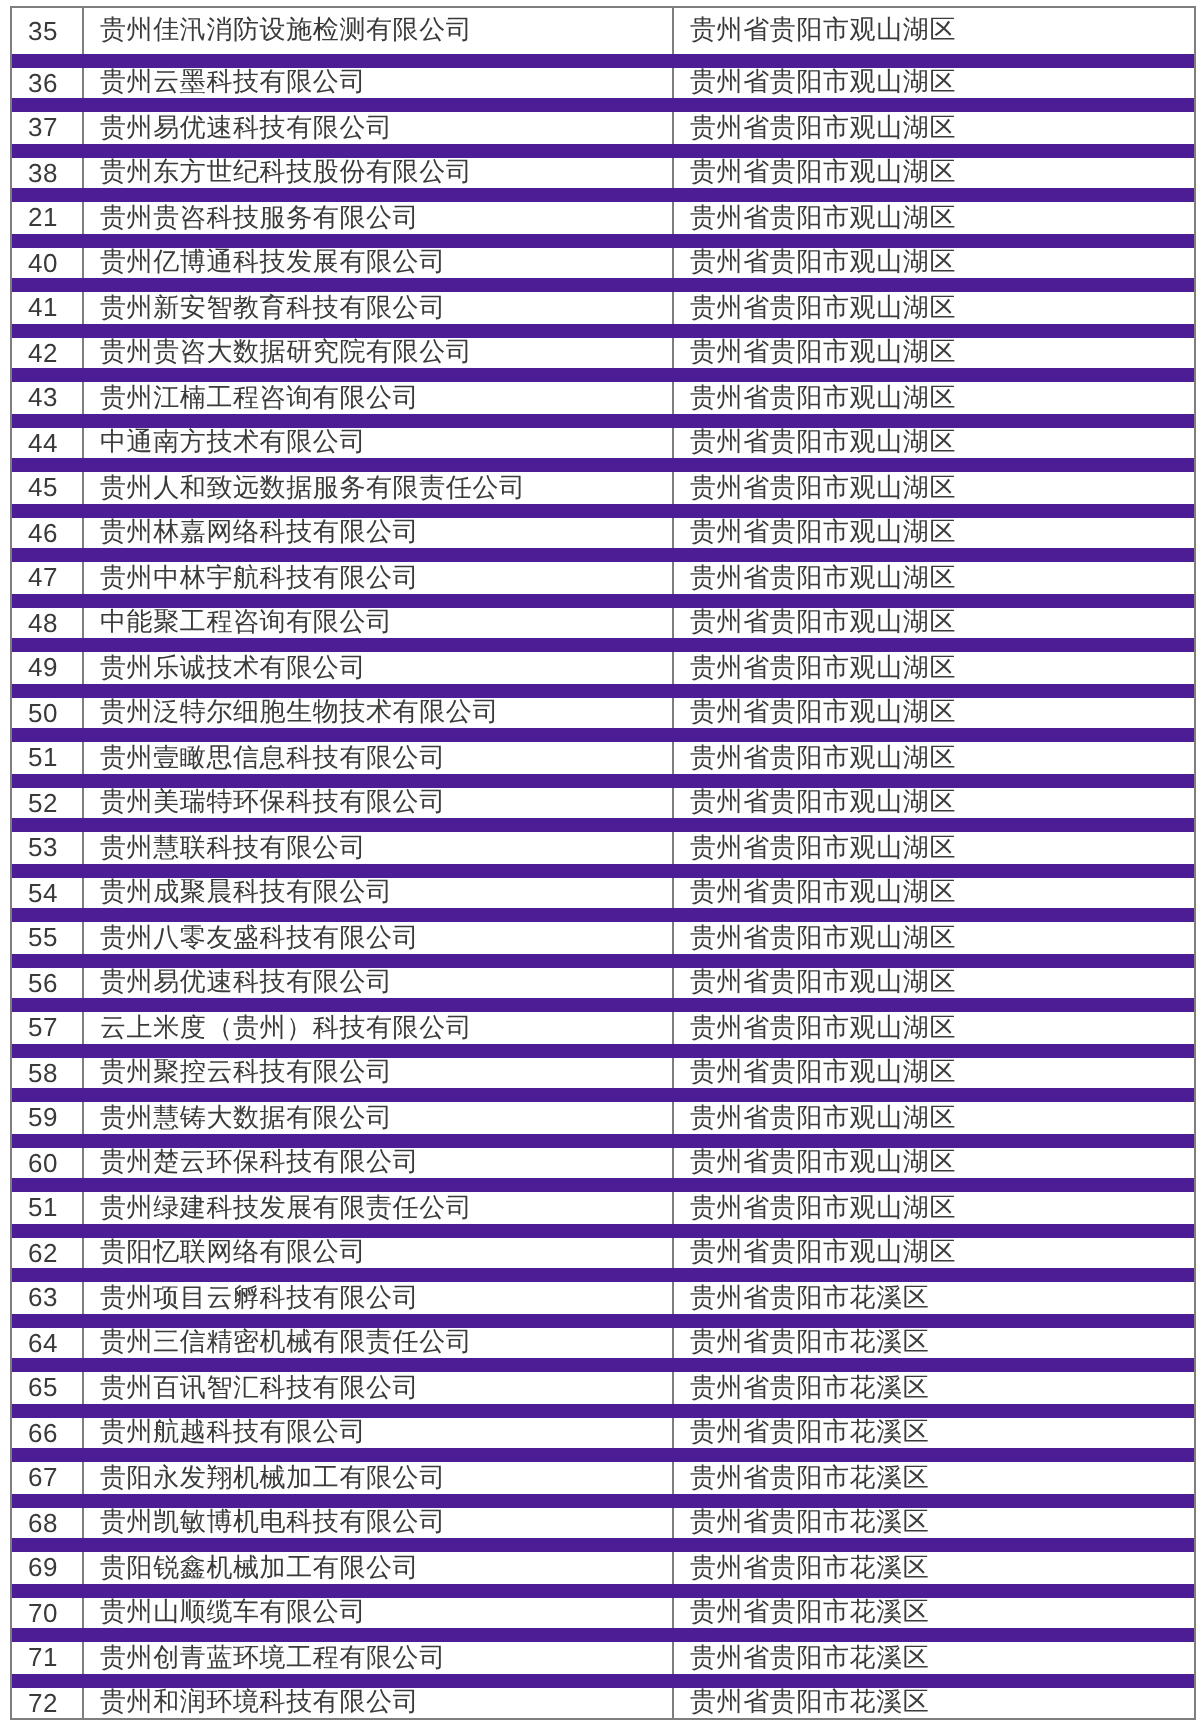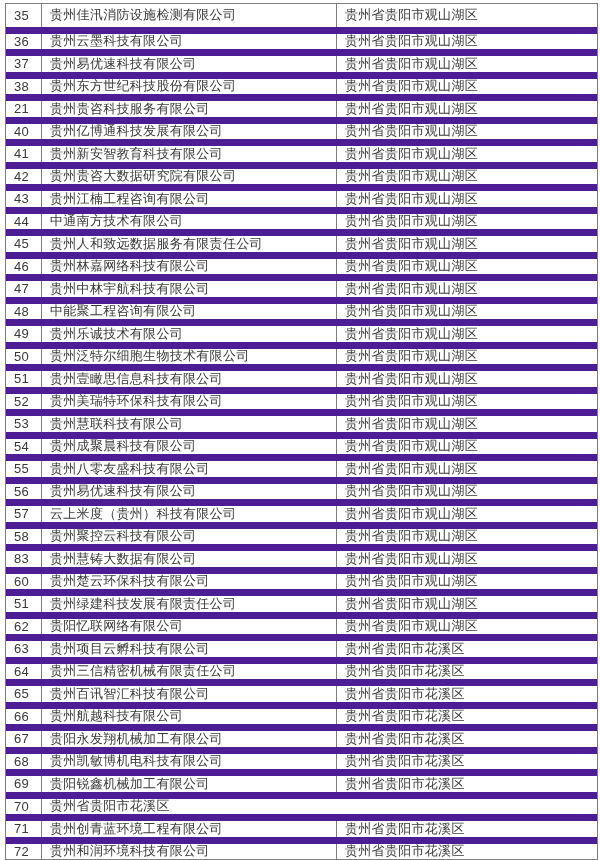--- a/index.html
+++ b/index.html
@@ -207,21 +207,21 @@
     <div class="cell c-region">贵州省贵阳市观山湖区</div>
   </div>
 
   <div class="t-row">
     <div class="cell c-no">58</div>
     <div class="cell c-name">贵州聚控云科技有限公司</div>
     <div class="cell c-region">贵州省贵阳市观山湖区</div>
   </div>
 
   <div class="t-row">
-    <div class="cell c-no">83</div>
+    <div class="cell c-no">59</div>
     <div class="cell c-name">贵州慧铸大数据有限公司</div>
     <div class="cell c-region">贵州省贵阳市观山湖区</div>
   </div>
 
   <div class="t-row">
     <div class="cell c-no">60</div>
     <div class="cell c-name">贵州楚云环保科技有限公司</div>
     <div class="cell c-region">贵州省贵阳市观山湖区</div>
   </div>
 
@@ -274,20 +274,21 @@
   </div>
 
   <div class="t-row">
     <div class="cell c-no">69</div>
     <div class="cell c-name">贵阳锐鑫机械加工有限公司</div>
     <div class="cell c-region">贵州省贵阳市花溪区</div>
   </div>
 
   <div class="t-row">
     <div class="cell c-no">70</div>
+    <div class="cell c-name">贵州山顺缆车有限公司</div>
     <div class="cell c-region">贵州省贵阳市花溪区</div>
   </div>
 
   <div class="t-row">
     <div class="cell c-no">71</div>
     <div class="cell c-name">贵州创青蓝环境工程有限公司</div>
     <div class="cell c-region">贵州省贵阳市花溪区</div>
   </div>
 
   <div class="t-row">

